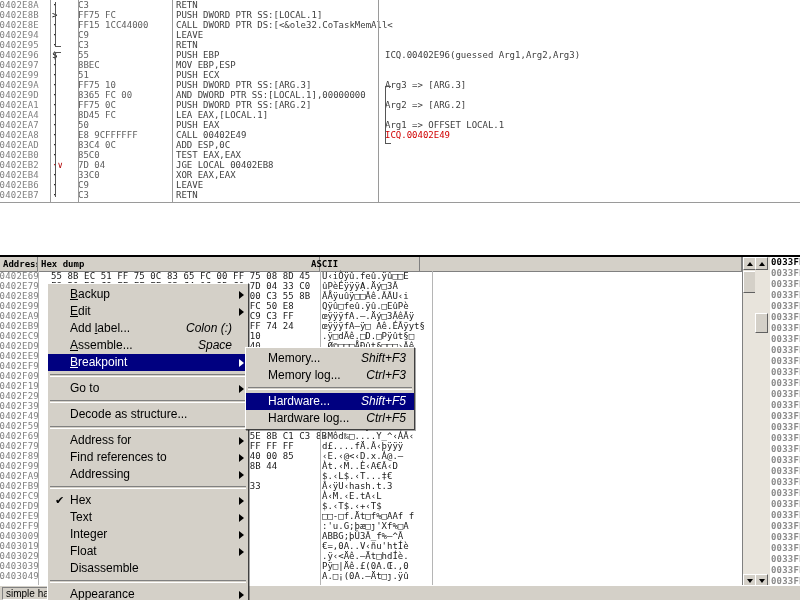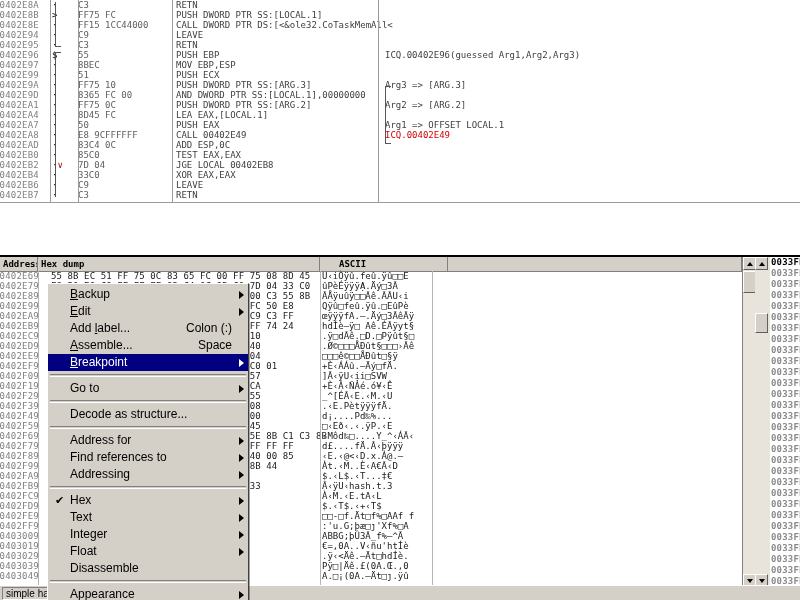--- a/index.html
+++ b/index.html
@@ -62,21 +62,21 @@
     position: absolute; left: 0; top: 0; width: 755px; height: 14px;
     background: #d4d0c8; border-bottom: 1px solid #808080;
     font-family: "DejaVu Sans Mono", monospace; font-size: 9px; font-weight: bold;
     color: #000;
   }
   .dh-cell { position: absolute; top: 0; height: 14px; line-height: 14px;
              border-right: 1px solid #808080; padding-left: 3px; box-sizing: border-box;
              white-space: pre; overflow: hidden; }
   .dh-addr  { left: 0;   width: 38px; }
   .dh-hex   { left: 38px; width: 282px; }
-  .dh-ascii { left: 336px; width: 112px; }
+  .dh-ascii { left: 308px; width: 112px; }
   .dh-blank { left: 432px; width: 310px; }
 
   .dump-rows { position: absolute; left: 0; top: 14px; }
   .hrow { height: 10px; line-height: 10px; white-space: pre;
           font-family: "DejaVu Sans Mono", monospace; font-size: 9px; position: relative; }
   .h-addr { position: absolute; left: -6px; width: 42px; color: #808080; letter-spacing:0.2px;}
   .h-bytes{ position: absolute; left: 40px; color: #202020; letter-spacing: 0.1px; margin-left: 11px; }
   .h-ascii{ position: absolute; left: 322px; color: #202020; }
   .dump-vline { position: absolute; top: 14px; bottom: 0; width: 1px; background: #b5b5b5; }
 
@@ -139,21 +139,21 @@
     padding: 2px 0;
   }
   #ctx-menu { left: 47px; top: 283px; width: 200px; }
   #sub-menu { left: 245px; top: 347px; width: 168px; }
 
   .mi { position: relative; height: 17px; line-height: 17px;
         padding-left: 22px; padding-right: 16px; white-space: nowrap;
         cursor: default; }
   .mi.sel { background: #000080; color: #ffffff; }
   .mi .lbl { display: inline-block; }
-  .mi .acc { position: absolute; right: 16px; top: 0; line-height: 17px; }
+  .mi .acc { position: absolute; right: 16px; top: 0; line-height: 17px; font-style: italic; }
   #sub-menu .mi .acc { right: 8px; }
   .mi .arrow {
     position: absolute; right: 4px; top: 5px; width: 0; height: 0;
     border-top: 4px solid transparent; border-bottom: 4px solid transparent;
     border-left: 5px solid #000;
   }
   .mi.sel .arrow { border-left-color: #ffffff; }
   .mi .chk { position: absolute; left: 7px; top: 0; line-height: 17px; font-size: 11px; }
   .msep { height: 1px; margin: 3px 2px 3px 2px;
           border-top: 1px solid #808080; border-bottom: 1px solid #ffffff; }
@@ -212,21 +212,21 @@
       <div class="dh-cell dh-hex">Hex dump</div>
       <div class="dh-cell dh-ascii">ASCII</div>
       <div class="dh-cell dh-blank"></div>
     </div>
     <div class="dump-rows" id="dump-rows">
         <div class="hrow"><span class="h-addr">00402E69</span><span class="h-bytes">55 8B EC 51 FF 75 0C 83 65 FC 00 FF 75 08 8D 45</span><span class="h-ascii">U‹iÒÿû.feû.ÿû□□E</span></div>
         <div class="hrow"><span class="h-addr">00402E79</span><span class="h-bytes">F8 50 E8 C9 FF FF FF 83 C4 0C 85 C0 7D 04 33 C0</span><span class="h-ascii">ûPèÉÿÿÿẠ.Äý□3Ã</span></div>
         <div class="hrow"><span class="h-addr">00402E89</span><span class="h-bytes">C3 55 8B EC FF 75 FC FF 15 1C C4 40 00 C3 55 8B</span><span class="h-ascii">ÃÅÿuûÿ□□Ãê.ÃÃU‹i</span></div>
         <div class="hrow"><span class="h-addr">00402E99</span><span class="h-bytes">51 FF 75 0C 83 65 FC 00 FF 75 08 45 FC 50 E8</span><span class="h-ascii">Qÿû□feû.ÿû.□EûPè</span></div>
         <div class="hrow"><span class="h-addr">00402EA9</span><span class="h-bytes">9C FF FF FF 83 C4 0C 85 C0 7D 04 C0 C9 C3 FF</span><span class="h-ascii">œÿÿÿfA.—.Äý□3ÃêÃÿ</span></div>
-        <div class="hrow"><span class="h-addr">00402EB9</span><span class="h-bytes">74 24 04 8B 4C 24 08 8B 54 24 0C C3 FF 74 24</span><span class="h-ascii">hdÍè—ÿ□ Aê.ÉÃÿyt§</span></div>
+        <div class="hrow"><span class="h-addr">00402EB9</span><span class="h-bytes">74 24 04 8B 4C 24 08 8B 54 24 0C C3 FF 74 24</span><span class="h-ascii">œÿÿÿfA—ÿ□ Aê.ÉÃÿyt§</span></div>
         <div class="hrow"><span class="h-addr">00402EC9</span><span class="h-bytes">0C FF 74 24 0C FF 74 24 0C FF 74 24 10</span><span class="h-ascii">.ÿ□dÃê.□D.□Pÿût§□</span></div>
         <div class="hrow"><span class="h-addr">00402ED9</span><span class="h-bytes">8B 44 24 04 8B 4C 24 08 FF 15 7C C3 40</span><span class="h-ascii">.Ø©□□□ÅÐût§□□□›Ãê</span></div>
         <div class="hrow"><span class="h-addr">00402EE9</span><span class="h-bytes">00 8B 54 24 0C 8B 44 24 08 8B 4C 24 04</span><span class="h-ascii">□□□ê©□□ÅÐût□§ÿ</span></div>
         <div class="hrow"><span class="h-addr">00402EF9</span><span class="h-bytes">2B C8 8B C1 C1 F8 02 85 C0 7D 08 83 C0 01</span><span class="h-ascii">+È‹ÁÁû.—Äý□fÄ.</span></div>
         <div class="hrow"><span class="h-addr">00402F09</span><span class="h-bytes">5D C3 8B FF 55 8B EC 83 EC 10 53 56 57</span><span class="h-ascii">]Ã‹ÿU‹ịi□SVW</span></div>
         <div class="hrow"><span class="h-addr">00402F19</span><span class="h-bytes">2B C8 8B C1 8B D1 C1 E9 02 F3 A5 8B CA</span><span class="h-ascii">+È‹Á‹ÑÁé.ó¥‹Ê</span></div>
         <div class="hrow"><span class="h-addr">00402F29</span><span class="h-bytes">5F 5E 5B C9 C3 8B 45 08 8B 4D 0C 8B 55</span><span class="h-ascii">_^[ÉÃ‹E.‹M.‹U</span></div>
         <div class="hrow"><span class="h-addr">00402F39</span><span class="h-bytes">0C 8B 45 08 50 E8 74 FF FF FF 83 C4 08</span><span class="h-ascii">.‹E.PètÿÿÿfÄ.</span></div>
         <div class="hrow"><span class="h-addr">00402F49</span><span class="h-bytes">64 A1 00 00 00 00 50 64 89 25 00 00 00</span><span class="h-ascii">d¡....Pd‰%...</span></div>
         <div class="hrow"><span class="h-addr">00402F59</span><span class="h-bytes">10 8B 45 F0 8B 08 8B 01 FF 50 04 8B 45</span><span class="h-ascii">□‹Eð‹.‹.ÿP.‹E</span></div>
@@ -325,14 +325,21 @@
       <div class="mi"><span class="lbl">Addressing</span><span class="arrow"></span></div>
       <div class="msep"></div>
       <div class="mi"><span class="chk">✔</span><span class="lbl">Hex</span><span class="arrow"></span></div>
       <div class="mi"><span class="lbl">Text</span><span class="arrow"></span></div>
       <div class="mi"><span class="lbl">Integer</span><span class="arrow"></span></div>
       <div class="mi"><span class="lbl">Float</span><span class="arrow"></span></div>
       <div class="mi"><span class="lbl">Disassemble</span></div>
       <div class="msep"></div>
       <div class="mi"><span class="lbl">Appearance</span><span class="arrow"></span></div>
     </div>
+  <div class="menu" id="sub-menu">
+      <div class="mi"><span class="lbl">Memory...</span><span class="acc">Shift+F3</span></div>
+      <div class="mi"><span class="lbl">Memory log...</span><span class="acc">Ctrl+F3</span></div>
+      <div class="msep"></div>
+      <div class="mi sel"><span class="lbl">Hardware...</span><span class="acc">Shift+F5</span></div>
+      <div class="mi"><span class="lbl">Hardware log...</span><span class="acc">Ctrl+F5</span></div>
+    </div>
 
 </div>
 
 </body></html>

